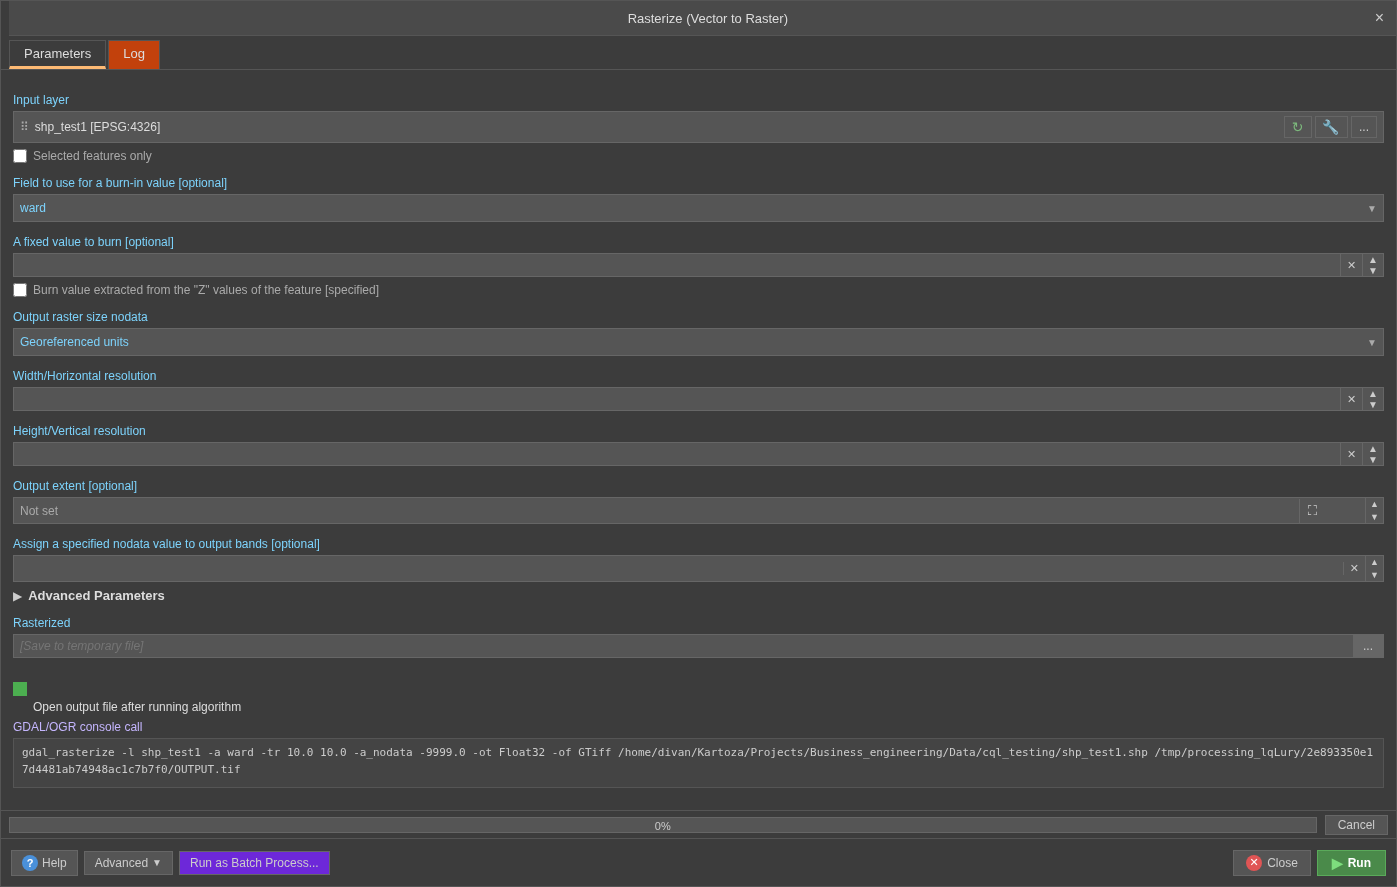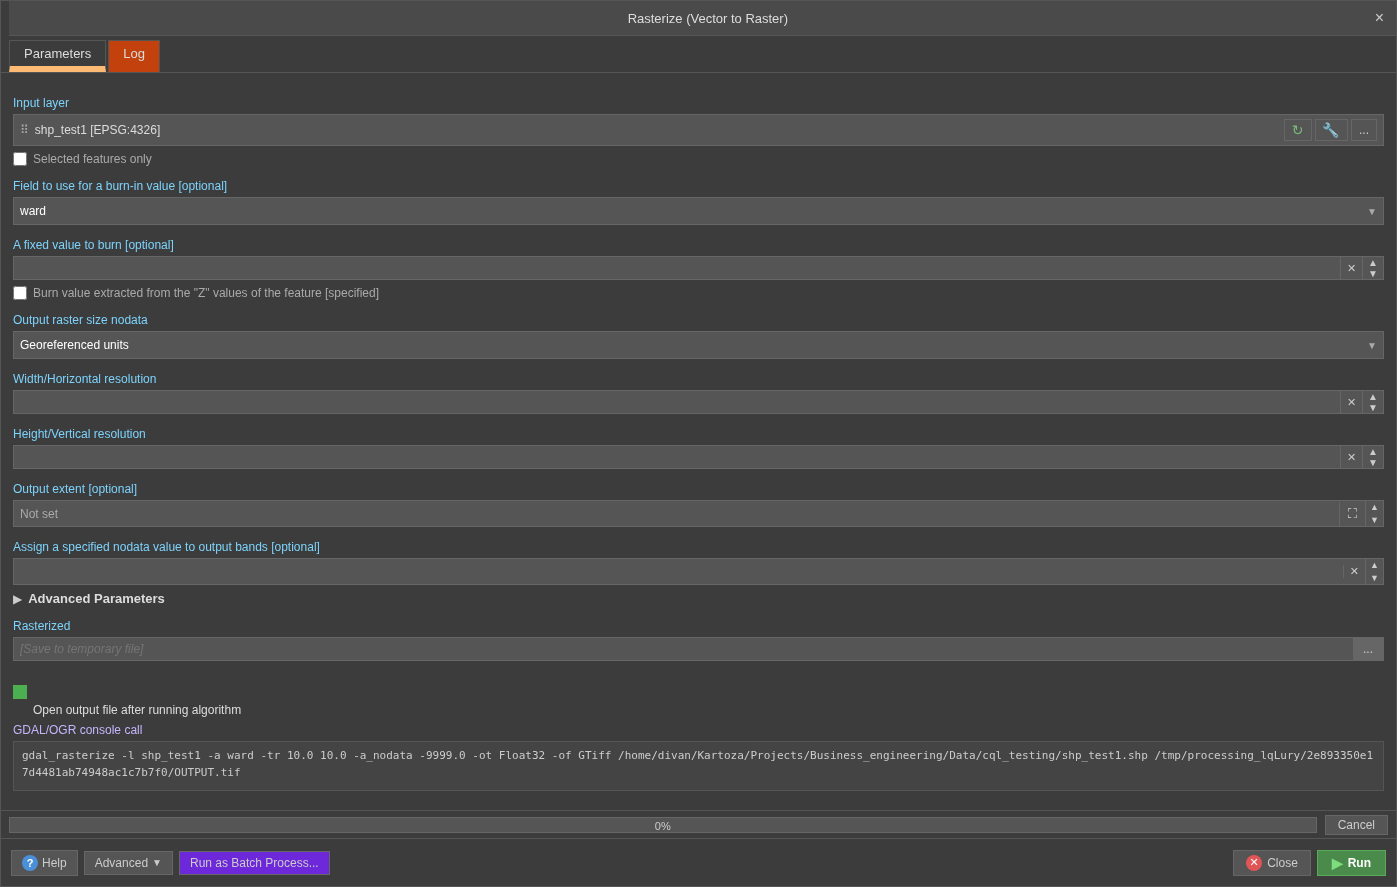--- a/index.html
+++ b/index.html
@@ -56,21 +56,21 @@
       cursor: pointer;
       border: 1px solid #555;
       border-bottom: none;
       background: #c2410c;
       color: #ddd;
       font-size: 13px;
       margin-right: 2px;
     }
     .tab.active {
       background: #3c3c3c;
-      border-bottom: 6px solid #fdba74;
+      border-bottom: 3px solid #fdba74;
     }
     .content {
       flex: 1;
       overflow-y: auto;
       padding: 10px 12px;
     }
     .section-label {
       color: #7dd3fc;
       font-size: 12px;
       margin-bottom: 4px;
@@ -182,20 +182,21 @@
       font-weight: bold;
       color: #ddd;
       font-size: 13px;
     }
     .extent-row {
       display: flex;
       align-items: center;
       background: #555;
       border: 1px solid #666;
       margin-bottom: 6px;
+      gap: 40px;
     }
     .extent-row .extent-text {
       flex: 1;
       padding: 4px 6px;
       color: #aaa;
       font-size: 12px;
     }
     .extent-row .extent-btn {
       background: #555;
       border: none;
@@ -415,21 +416,21 @@
       align-items: center;
       background: #555;
       border: 1px solid #666;
       margin-bottom: 6px;
       padding: 2px 0;
     }
     .select-row select {
       flex: 1;
       background: #555;
       border: none;
-      color: #ffffff;
+      color: #7dd3fc;
       padding: 4px 6px;
       font-size: 12px;
       outline: none;
       appearance: none;
       -webkit-appearance: none;
     }
     .select-row .dropdown-arrow {
       color: #aaa;
       padding: 0 6px;
       font-size: 10px;

